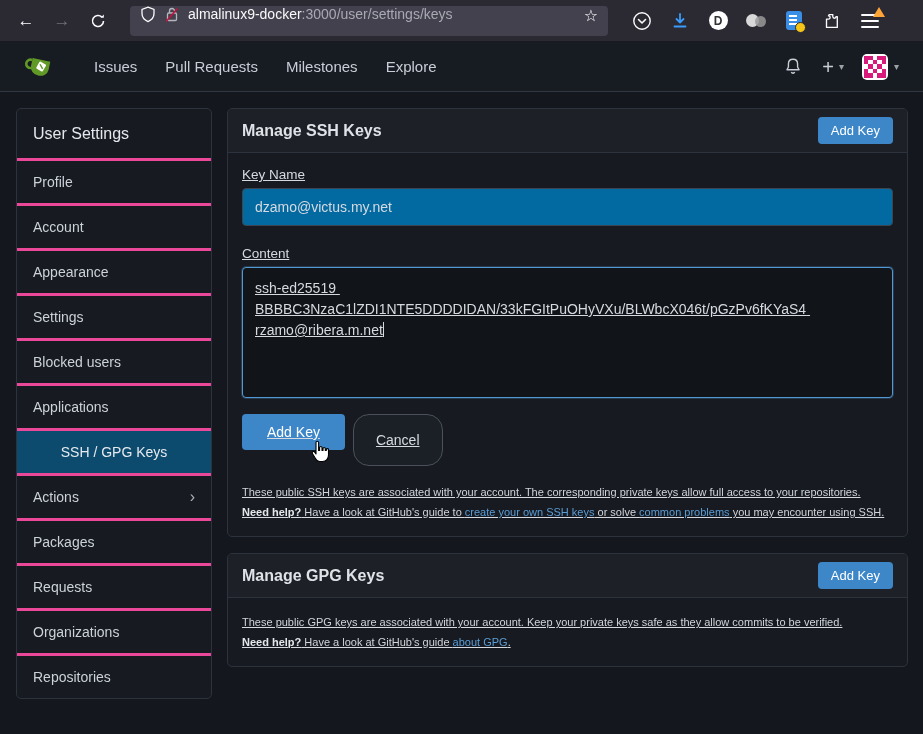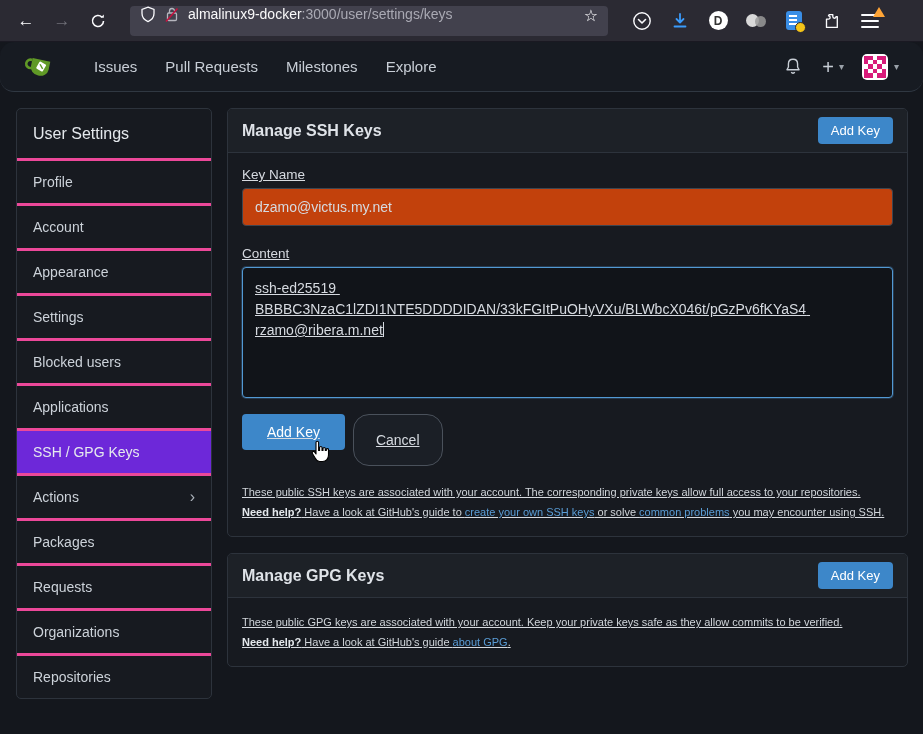--- a/index.html
+++ b/index.html
@@ -36,21 +36,21 @@
   .doc-icon:before { content:""; position:absolute; left:3px; top:4px; width:8px; height:2px; background:#fff; box-shadow:0 4px 0 #fff, 0 8px 0 #fff; }
   .doc-badge { position:absolute; right:-4px; bottom:-3px; width:11px; height:11px; border-radius:50%; background:#f5c518; border:1px solid #2b2a33; }
   .burger { position:relative; width:18px; height:14px; }
   .burger i { position:absolute; left:0; width:18px; height:2px; background:#fbfbfe; border-radius:1px; }
   .burger i:nth-child(1){top:0}.burger i:nth-child(2){top:6px}.burger i:nth-child(3){top:12px}
   .burger-badge { position:absolute; right:-6px; top:-7px; width:0; height:0;
     border-left:6px solid transparent; border-right:6px solid transparent; border-bottom:10px solid #ffa436; }
   
   .gitea-nav {
     height:50px; background:#171b22; border-bottom:1px solid #303842;
-    display:flex; align-items:center; padding:0 24px;border-radius:14px;
+    display:flex; align-items:center; padding:0 24px;
   }
   .logo { width:34px; height:32px; margin-right:22px; flex:0 0 auto; }
   .gnav-item { color:#c8ced6; padding:0 14px; font-size:15px; text-decoration:none; cursor:default; }
   .gnav-right { margin-left:auto; display:flex; align-items:center; gap:18px; }
   .bell { width:22px; height:22px; }
   .plus-drop { display:flex; align-items:center; gap:5px; color:#c8ced6; }
   .plus-glyph { font-size:20px; line-height:1; }
   .caret-glyph { font-size:10px; color:#9aa1a9; }
   .avatar-wrap { display:flex; align-items:center; gap:6px; }
   .avatar { width:26px; height:26px; background:#fff; border-radius:5px; padding:2px;
@@ -58,38 +58,38 @@
   .avatar i.p { background:#d81b7a; }
   
   .content { display:flex; padding:16px 15px 0 16px; gap:15px; height:642px; }
   .sidebar {
     width:196px; flex:0 0 auto; border:1px solid #2d333c; border-radius:5px;
     background:#171a20; align-self:flex-start; overflow:hidden;
   }
   .sb-header { height:49px; display:flex; align-items:center; padding:0 16px; font-size:16px; color:#e4e8ec; }
   .sb-item { height:45px; display:flex; align-items:center; justify-content:space-between;
     padding:0 16px; border-top:3px solid #ec4899; color:#ccd2d9; font-size:14px; cursor:default; }
-  .sb-item.active { background:#6d28d9; color:#e6eaee; }
+  .sb-item.active { background:#0c4a6e; color:#e6eaee;justify-content:center; }
   .sb-chevron { color:#aab1b9; font-size:16px; }
   .main { flex:1; min-width:0; }
   .panel { border:1px solid #2d333c; border-radius:5px; overflow:hidden; background:#171a20; }
   .panel + .panel { margin-top:16px; }
   .panel-header {
     background:#1d2127; border-bottom:1px solid #2d333c; padding:8px 14px;
     display:flex; align-items:center; justify-content:space-between; min-height:42px;
   }
   .panel-title { font-size:16px; font-weight:bold; color:#dfe3e8; }
   .btn-primary-sm {
     background:#3d87c9; color:#fff; border:none; border-radius:4px; font-size:13px;
     padding:6px 13px; font-family:inherit; cursor:default;
   }
   .panel-body { padding:14px;text-decoration:underline; }
   .field-label { display:block; font-size:13.5px; color:#d6dae0; margin-bottom:6px; }
   .text-input {
-    width:100%; height:38px; background:#c2410c; border:1px solid #3d4550; border-radius:4px;
+    width:100%; height:38px; background:#0369a1; border:1px solid #3d4550; border-radius:4px;
     color:#d6dae0; font-size:14px; padding:0 12px; font-family:inherit;
   }
   .field-group { margin-bottom:20px; }
   .textarea-box {
     min-height:131px; background:#111419; border:1px solid #5299d3; border-radius:4px;
     padding:10px 12px; font-size:14px; line-height:21px; color:#d6dae0;
     white-space:pre-wrap; overflow-wrap:break-word; word-break:break-word;
     box-shadow:0 0 0 1px rgba(82,153,211,.25);
   }
   .caret-bar { display:inline-block; width:1px; height:15px; background:#d6dae0; vertical-align:-2px; }

